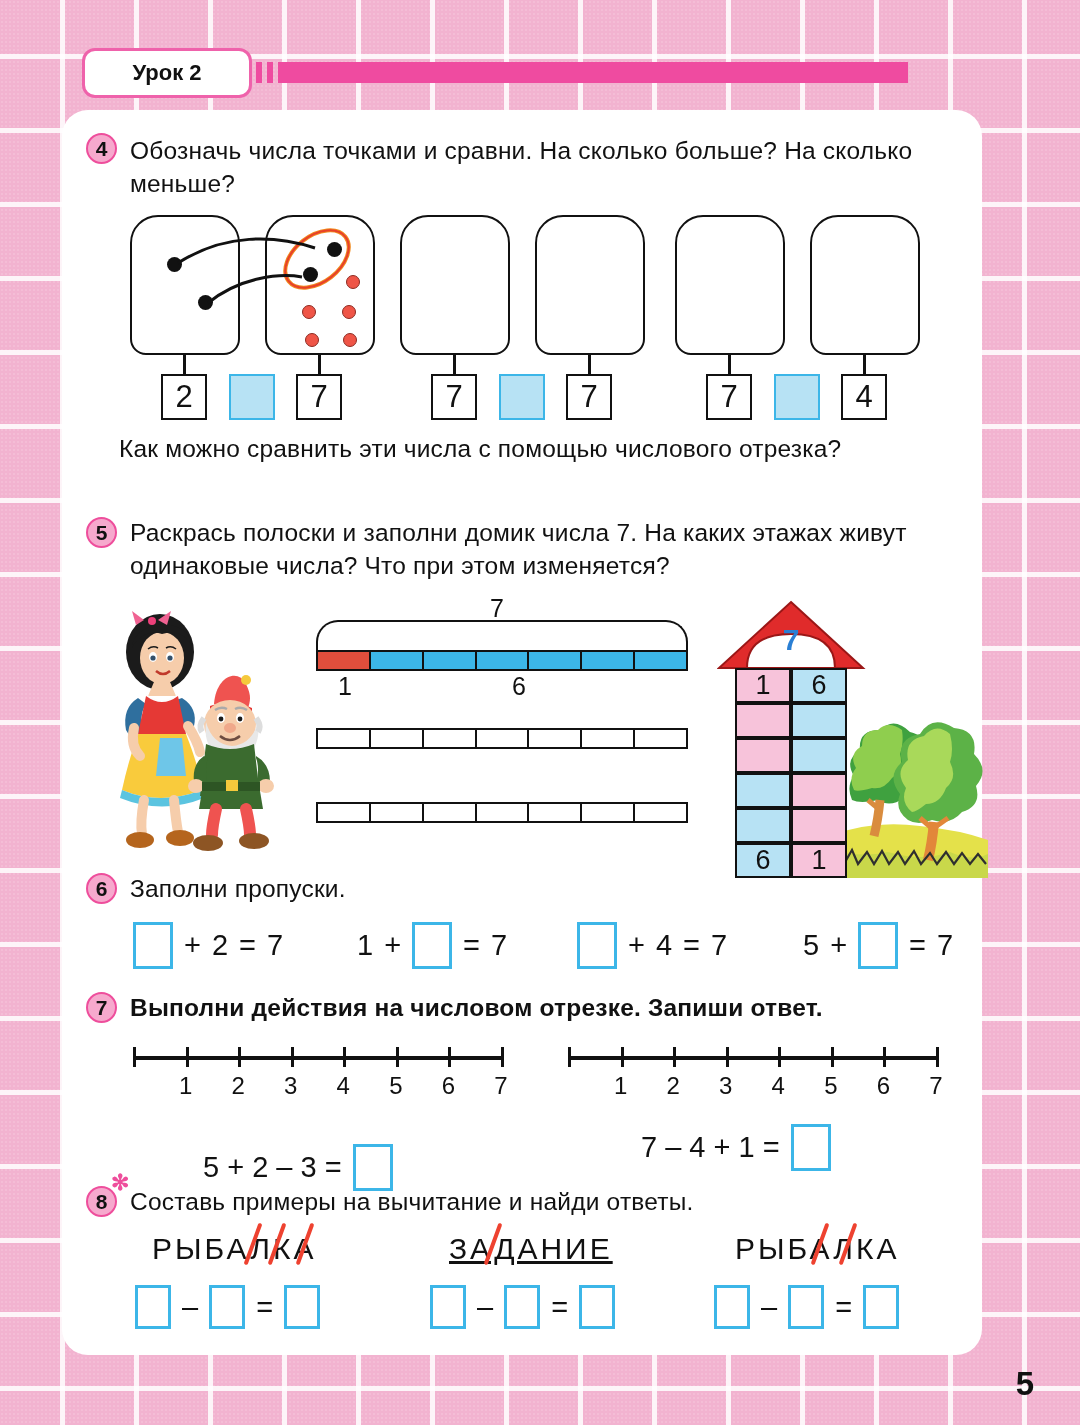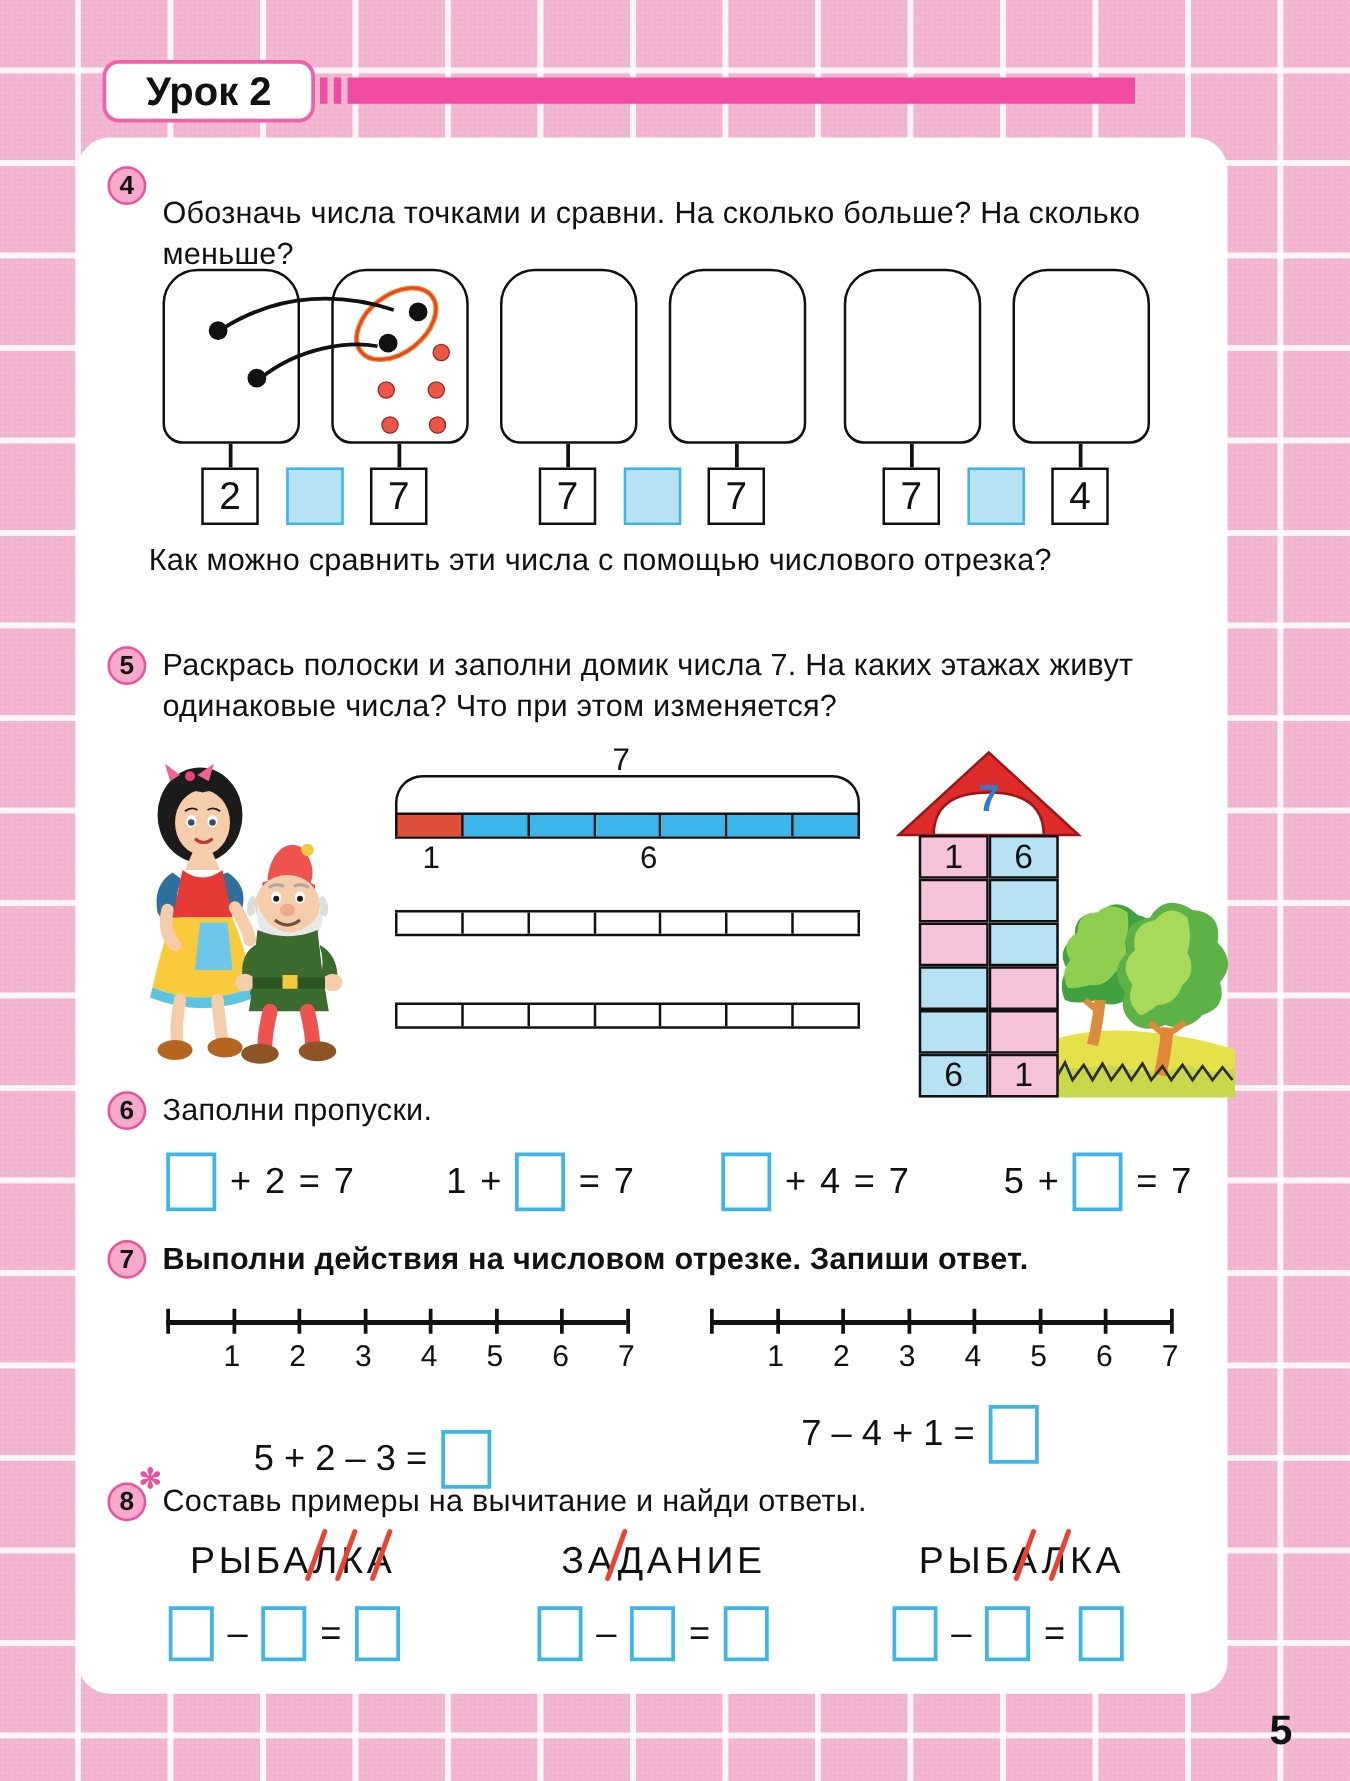--- a/index.html
+++ b/index.html
@@ -31,21 +31,21 @@
     position:absolute;left:196px;top:14px;width:630px;height:21px;
     background:#ef4ba0;
   }
   .hdr-ticks{position:absolute;left:163px;top:14px;width:40px;height:21px;display:flex;gap:5px;}
   .hdr-ticks i{display:block;width:6px;height:21px;background:#ef4ba0;}
   .hdr-box{
     position:absolute;background:#fff;border:3px solid #ef62ab;border-radius:13px;
     display:flex;align-items:center;justify-content:center;
     font-weight:bold;color:#111;box-sizing:border-box;
   }
-  #lesson-box{left:0;top:0;width:170px;height:50px;font-size:32px;}
+  #lesson-box{left:0;top:0;width:170px;height:50px;font-size:22px;}
   #topic-box{left:536px;top:0;width:384px;height:50px;font-size:26px;}
 
   
   #card{
     position:absolute;left:62px;top:110px;width:920px;height:1245px;
     background:#fff;border-radius:26px;
   }
 
   
   .num-badge{
@@ -122,21 +122,21 @@
     <i></i>
       <i></i>
       <i></i>
   </div>
   <div id="lesson-box" class="hdr-box">Урок 2</div>
 </div>
 
 <div id="card"></div>
 
 <div class="num-badge" style="left:86px;top:133px;">4</div>
-<div class="task-text" style="left:130px;top:134px;width:855px;margin-top:20px;">Обозначь числа точками и сравни. На сколько больше? На сколько меньше?</div>
+<div class="task-text" style="left:130px;top:134px;width:855px;">Обозначь числа точками и сравни. На сколько больше? На сколько меньше?</div>
 
 <div class="card4" style="left:130px;top:215px;">
   <div class="dot black" style="left:35px;top:40px;"></div>
   <div class="dot black" style="left:66px;top:78px;"></div>
 </div>
 <div class="card4" style="left:265px;top:215px;">
   <div class="dot black" style="left:60px;top:25px;"></div>
   <div class="dot black" style="left:36px;top:50px;"></div>
   <div class="dot red" style="left:79px;top:58px;"></div>
   <div class="dot red" style="left:35px;top:88px;"></div>
@@ -442,21 +442,21 @@
 
 <div class="num-badge" style="left:86px;top:1186px;">8</div>
 <div class="star" style="left:111px;top:1170px;">✻</div>
 <div class="task-text" style="left:130px;top:1185px;width:820px;">Составь примеры на вычитание и найди ответы.</div>
 
 <div class="word" style="left:152px;top:1232px;">РЫБАЛКА</div>
 <div class="slash" style="left:251px;top:1222px;height:44px;"></div>
 <div class="slash" style="left:275px;top:1222px;height:44px;"></div>
 <div class="slash" style="left:303px;top:1222px;height:44px;"></div>
 
-<div class="word" style="left:449px;top:1232px;">ЗАДАНИЕ</div>
+<div class="word" style="left:449px;top:1232px;text-decoration:underline;">ЗАДАНИЕ</div>
 <div class="slash" style="left:491px;top:1222px;height:44px;"></div>
 
 <div class="word" style="left:735px;top:1232px;">РЫБАЛКА</div>
 <div class="slash" style="left:818px;top:1222px;height:44px;"></div>
 <div class="slash" style="left:846px;top:1222px;height:44px;"></div>
 
 <div class="eq" style="left:135px;top:1285px;">
   <span class="eqbox small"></span>
   <span>–</span>
   <span class="eqbox small"></span>

